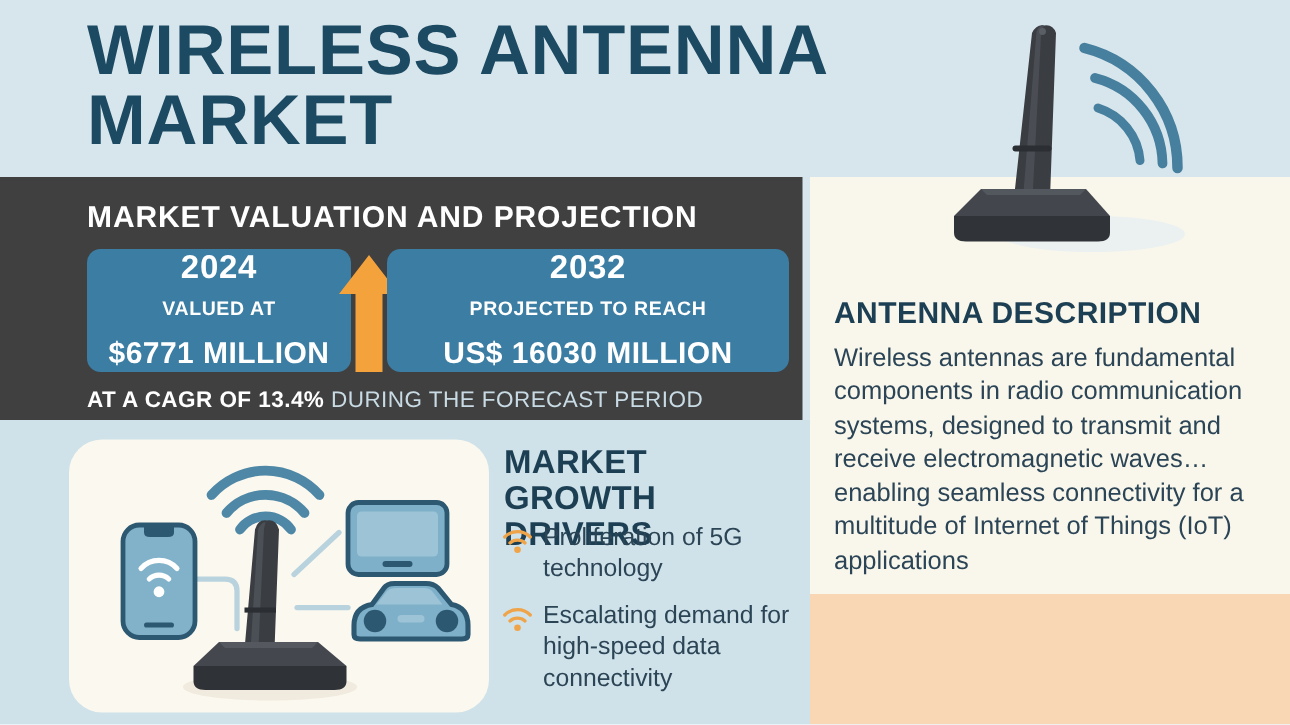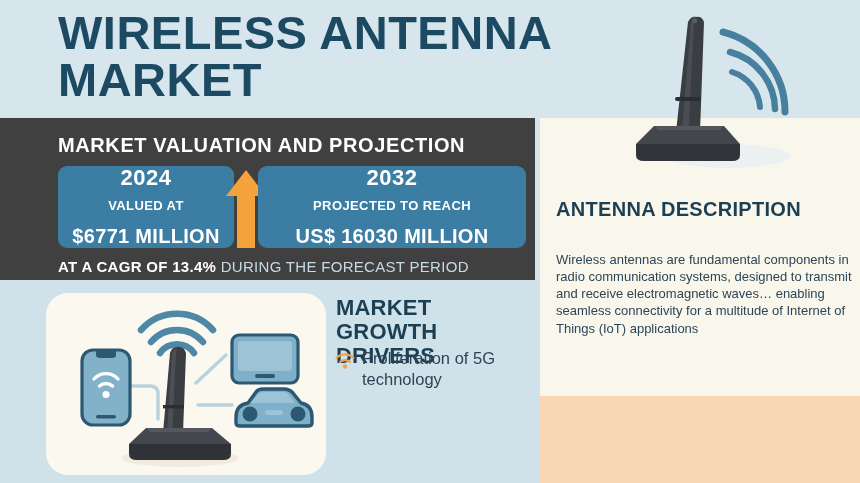--- a/index.html
+++ b/index.html
@@ -133,23 +133,22 @@
     color: #1d3f54;
     font-size: 20px;
     font-weight: bold;
     letter-spacing: 0.3px;
   }
   .desc-body {
     position: absolute;
     left: 556px; top: 228px;
     width: 300px;
     color: #2c4556;
-    font-size: 13px;
+    font-size: 17px;
     line-height: 1.32;
-    margin-top: 23px;
   }
 
   
   .drivers-title {
     position: absolute;
     left: 336px; top: 296px;
     width: 200px;
     color: #1d3f54;
     font-size: 22px;
     font-weight: bold;
@@ -274,20 +273,32 @@
           <g fill="none" stroke="#f0a44a" stroke-width="2.2" stroke-linecap="round">
             <path d="M 2.5 7 A 12 12 0 0 1 19.5 7"></path>
             <path d="M 6 11 A 7.5 7.5 0 0 1 16 11"></path>
           </g>
           <circle cx="11" cy="15.5" r="2.2" fill="#f0a44a"></circle>
         </svg>
       </span>
       <span class="driver-text">Proliferation of 5G technology</span>
     </div>
 
+    <div class="driver-item">
+      <span class="driver-icon">
+        <svg viewBox="0 0 22 20" width="22" height="20">
+          <g fill="none" stroke="#f0a44a" stroke-width="2.2" stroke-linecap="round">
+            <path d="M 2.5 7 A 12 12 0 0 1 19.5 7"></path>
+            <path d="M 6 11 A 7.5 7.5 0 0 1 16 11"></path>
+          </g>
+          <circle cx="11" cy="15.5" r="2.2" fill="#f0a44a"></circle>
+        </svg>
+      </span>
+      <span class="driver-text">Escalating demand for high-speed data connectivity</span>
+    </div>
   </div>
 
   <div class="illus-card">
     <svg class="illus-svg" viewBox="0 0 280 182" width="280" height="182">
 
       <g fill="none" stroke="#b9d3de" stroke-width="3.5" stroke-linecap="round">
         <path d="M 83 93 L 104 93 Q 112 93 112 101 L 112 126"></path>
         <path d="M 152 112 L 186 112"></path>
         <path d="M 150 90 L 180 62"></path>
       </g>

